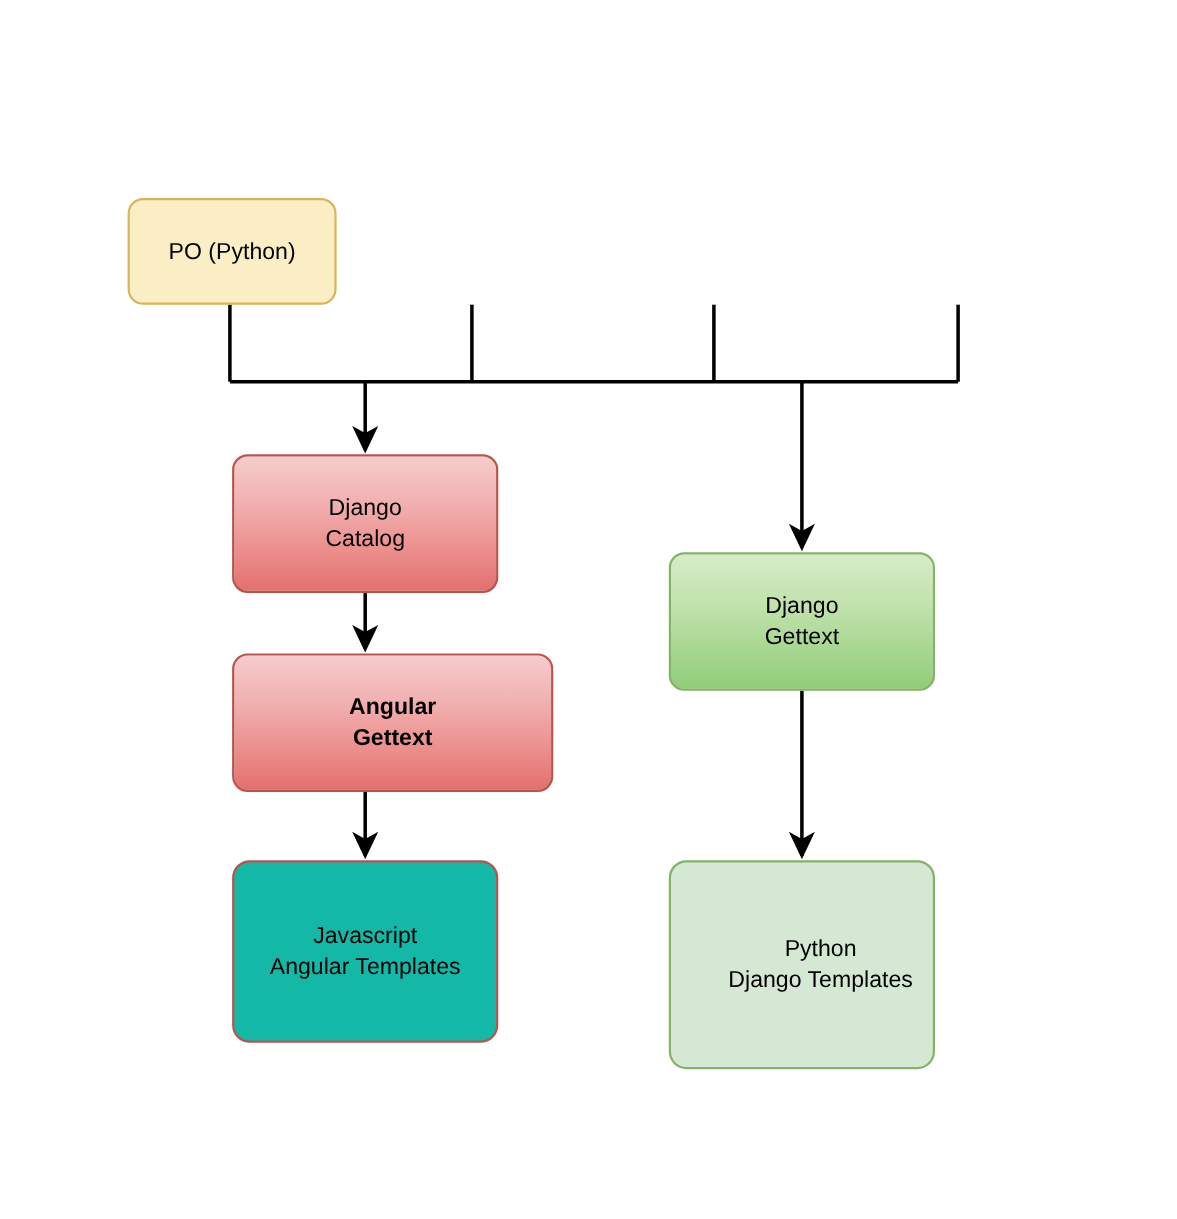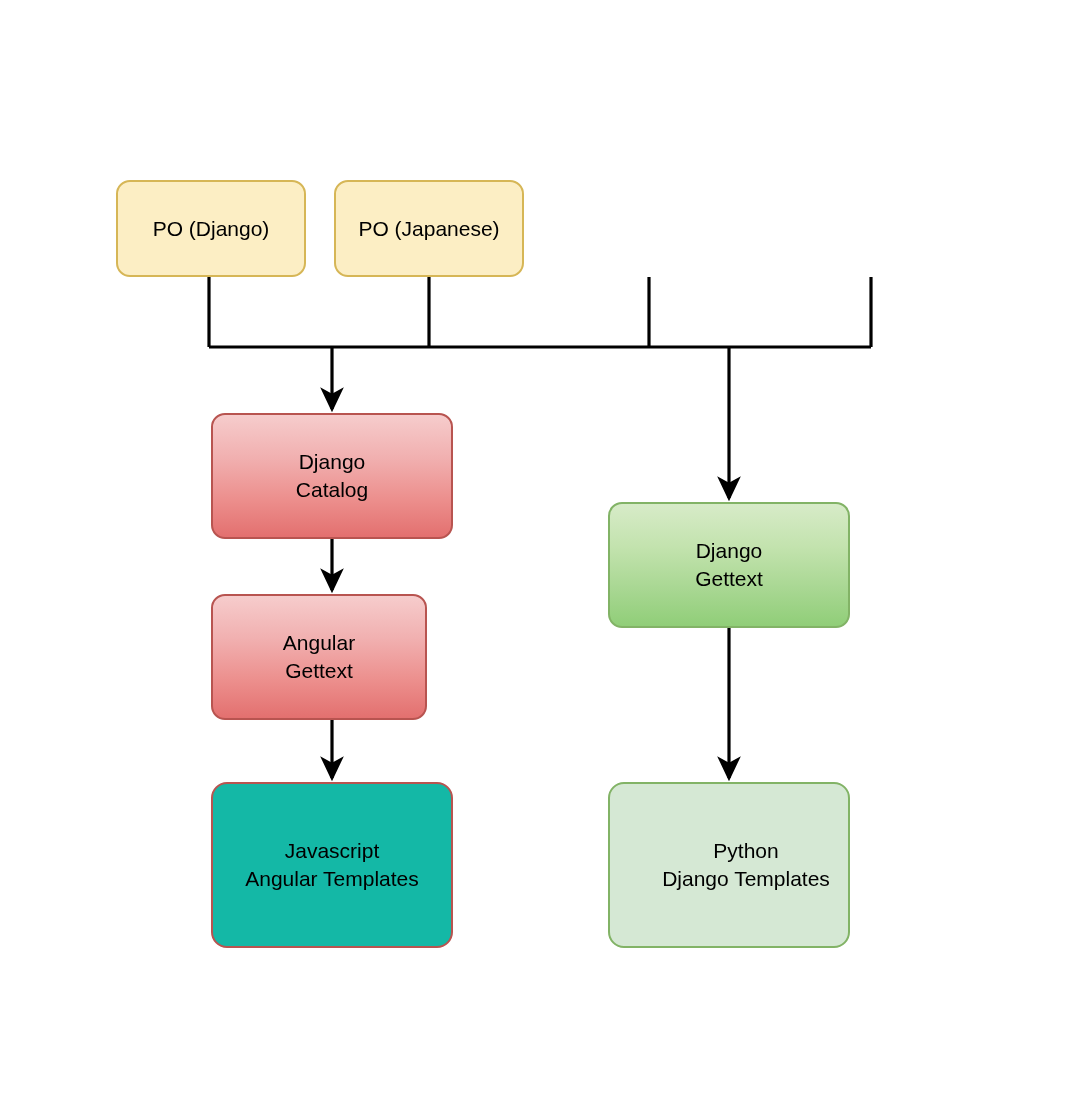--- a/index.html
+++ b/index.html
@@ -90,34 +90,33 @@
       <path d="M729,347 L729,498" marker-end="url(#arrowhead)"></path>
 
       <path d="M332,539 L332,590" marker-end="url(#arrowhead)"></path>
 
       <path d="M332,720 L332,778" marker-end="url(#arrowhead)"></path>
 
       <path d="M729,628 L729,778" marker-end="url(#arrowhead)"></path>
     </g>
   </svg>
 
-  <div class="node node-po" style="left: 116px; top: 180px; width: 190px; height: 97px;">PO (Django)</div>
+  <div class="node node-po" style="left: 116px; top: 180px; width: 190px; height: 97px;">PO (Python)</div>
 
-  <div class="node node-po" style="left: 334px; top: 180px; width: 190px; height: 97px;">PO (Japanese)</div>
 
 
 
   <div class="node node-red-grad" style="left: 211px; top: 413px; width: 242px; height: 126px;">Django
 Catalog</div>
 
-  <div class="node node-red-grad" style="left: 211px; top: 594px; width: 216px; height: 126px;">Angular
+  <div class="node node-red-grad" style="left: 211px; top: 594px; width: 292px; height: 126px; font-weight: bold;">Angular
 Gettext</div>
 
   <div class="node node-red-flat" style="left: 211px; top: 782px; width: 242px; height: 166px;">Javascript
 Angular Templates</div>
 
   <div class="node node-green-grad" style="left: 608px; top: 502px; width: 242px; height: 126px;">Django
 Gettext</div>
 
-  <div class="node node-green-flat" style="left: 608px; top: 782px; width: 242px; height: 166px; padding-left: 34px;">Python
+  <div class="node node-green-flat" style="left: 608px; top: 782px; width: 242px; height: 190px; padding-left: 34px;">Python
 Django Templates</div>
 
 </div>
 
 </body></html>

